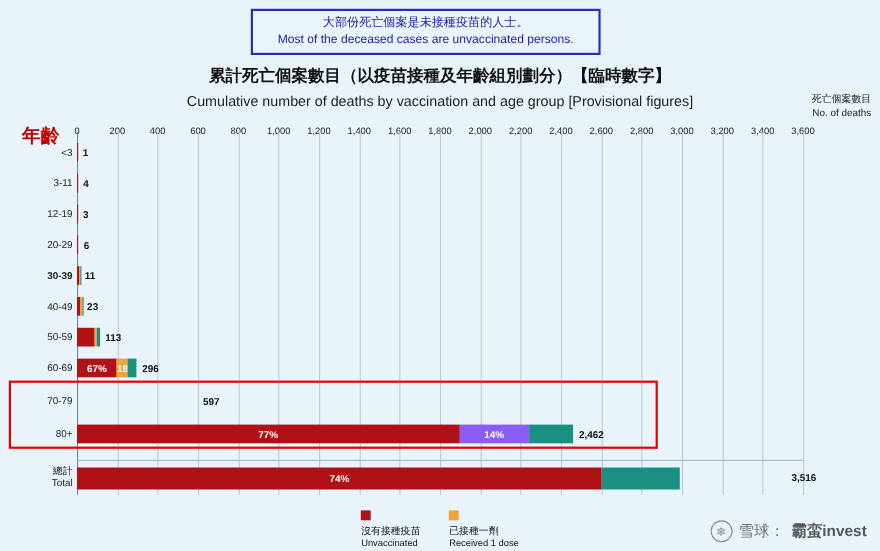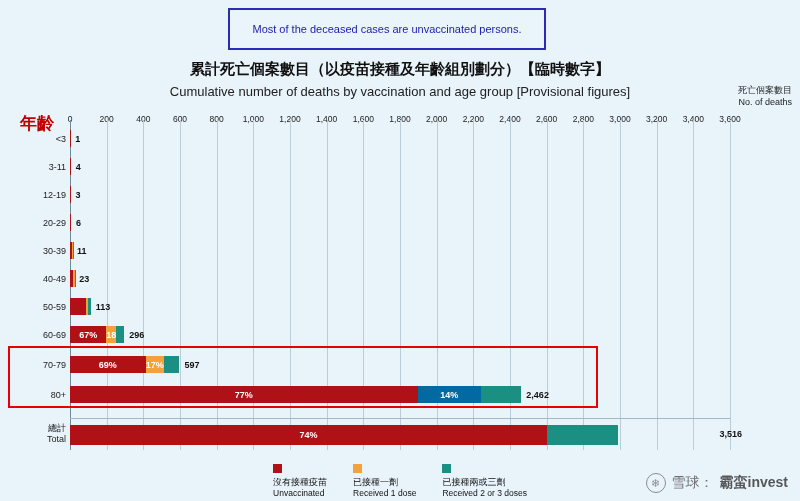--- a/index.html
+++ b/index.html
@@ -87,20 +87,21 @@
   }
   .wm-bold{font-weight:bold;color:#3b3b3b;}
   .sep-line{
     position:absolute;left:70px;width:660px;height:1px;background:#9fb9c8;
   }
 </style>
 </head>
 <body>
 
 <div class="callout">
+  <div class="cn">大部份死亡個案是未接種疫苗的人士。</div>
   <div class="en">Most of the deceased cases are unvaccinated persons.</div>
 </div>
 
 <div class="title-cn">累計死亡個案數目（以疫苗接種及年齡組別劃分）【臨時數字】</div>
 <div class="title-en">Cumulative number of deaths by vaccination and age group [Provisional figures]</div>
 <div class="ylabel-cn">年齡</div>
 <div class="rightlabel">
   <div>死亡個案數目</div>
   <div>No. of deaths</div>
 </div>
@@ -183,35 +184,26 @@
     <div class="bar" style="left: 0px; top: 206px;">
       <div class="seg" style="width: 36.3px; background: rgb(176, 17, 22);">
         <span>67%</span>
       </div>
       <div class="seg" style="width: 9.71667px; background: rgb(242, 161, 59);">
         <span>18%</span>
       </div>
       <div class="seg" style="width: 8.25px; background: rgb(28, 143, 131);"></div>
     </div>
     <div class="total" style="left: 59.2667px; top: 214.5px;">296</div>
-    <div class="bar" style="left: 0px; top: 236px;">
-      <div class="seg" style="width: 75.5333px; background: rgb(176, 17, 22);">
-        <span>69%</span>
-      </div>
-      <div class="seg" style="width: 18.5167px; background: rgb(242, 161, 59);">
-        <span>17%</span>
-      </div>
-      <div class="seg" style="width: 15.4px; background: rgb(28, 143, 131);"></div>
-    </div>
     <div class="total" style="left: 114.45px; top: 244.5px;">597</div>
     <div class="bar" style="left: 0px; top: 266px;">
       <div class="seg" style="width: 347.6px; background: rgb(176, 17, 22);">
         <span>77%</span>
       </div>
-      <div class="seg" style="width: 63.25px; background: #0369a1;">
+      <div class="seg" style="width: 63.25px; background: #8b5cf6;">
         <span>14%</span>
       </div>
       <div class="seg" style="width: 40.5167px; background: rgb(28, 143, 131);"></div>
     </div>
     <div class="total" style="left: 456.367px; top: 274.5px;">2,462</div>
     <div class="bar" style="left: 0px; top: 305px; height: 20px;">
       <div class="seg" style="width: 477.033px; background: rgb(176, 17, 22);">
         <span>74%</span>
       </div>
       <div class="seg" style="width: 70.95px; background: rgb(28, 143, 131);"></div>
@@ -228,48 +220,41 @@
         <div class="en">Unvaccinated</div>
       </div>
     </div>
     <div class="lg">
       <div class="swatch" style="background: rgb(242, 161, 59);"></div>
       <div class="lgtxt">
         <div>已接種一劑</div>
         <div class="en">Received 1 dose</div>
       </div>
     </div>
-    <div class="lg">
-      <div class="swatch" style="background: rgb(28, 143, 131);"></div>
-      <div class="lgtxt">
-        <div>已接種兩或三劑</div>
-        <div class="en">Received 2 or 3 doses</div>
-      </div>
-    </div>
   </div>
 
 <div class="watermark">
   <div class="wm-logo">❄</div>
   <div>雪球：</div>
   <div class="wm-bold">霸蛮invest</div>
 </div>
 
 <div class="rowlab" style="top: 138.5px; right: 734px;">
     <div>&lt;3</div>
   </div>
 <div class="rowlab" style="top: 166.5px; right: 734px;">
     <div>3-11</div>
   </div>
 <div class="rowlab" style="top: 194.5px; right: 734px;">
     <div>12-19</div>
   </div>
 <div class="rowlab" style="top: 222.5px; right: 734px;">
     <div>20-29</div>
   </div>
-<div class="rowlab" style="top: 250.5px; right: 734px;">
+<div class="rowlab" style="top: 250.5px; right: 734px; font-weight: bold;">
     <div>30-39</div>
   </div>
 <div class="rowlab" style="top: 278.5px; right: 734px;">
     <div>40-49</div>
   </div>
 <div class="rowlab" style="top: 306.5px; right: 734px;">
     <div>50-59</div>
   </div>
 <div class="rowlab" style="top: 334.5px; right: 734px;">
     <div>60-69</div>

